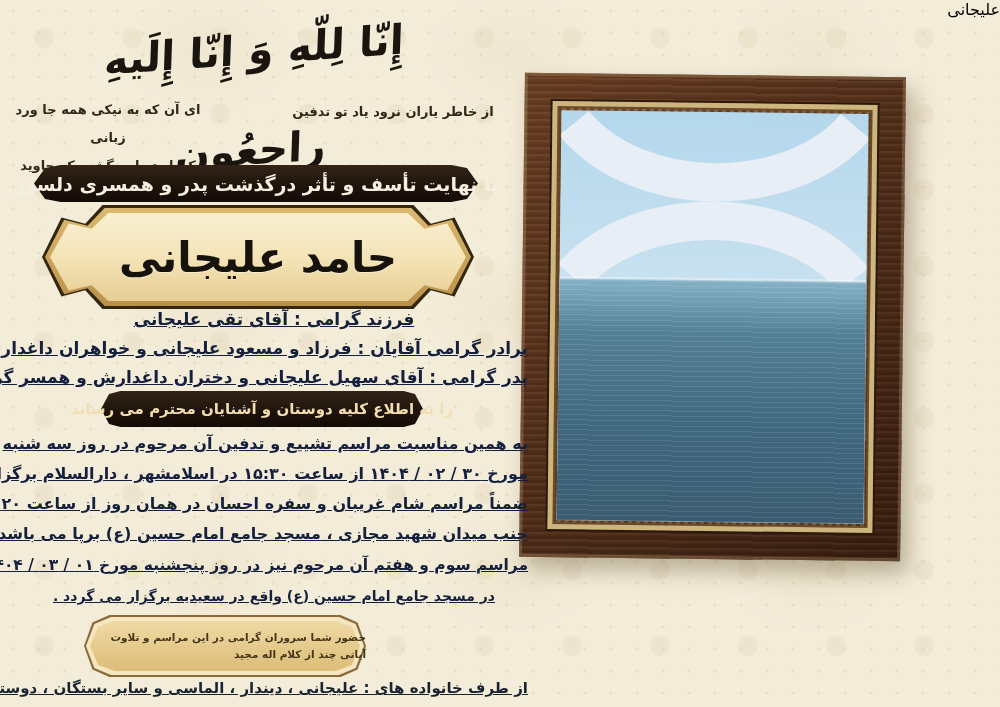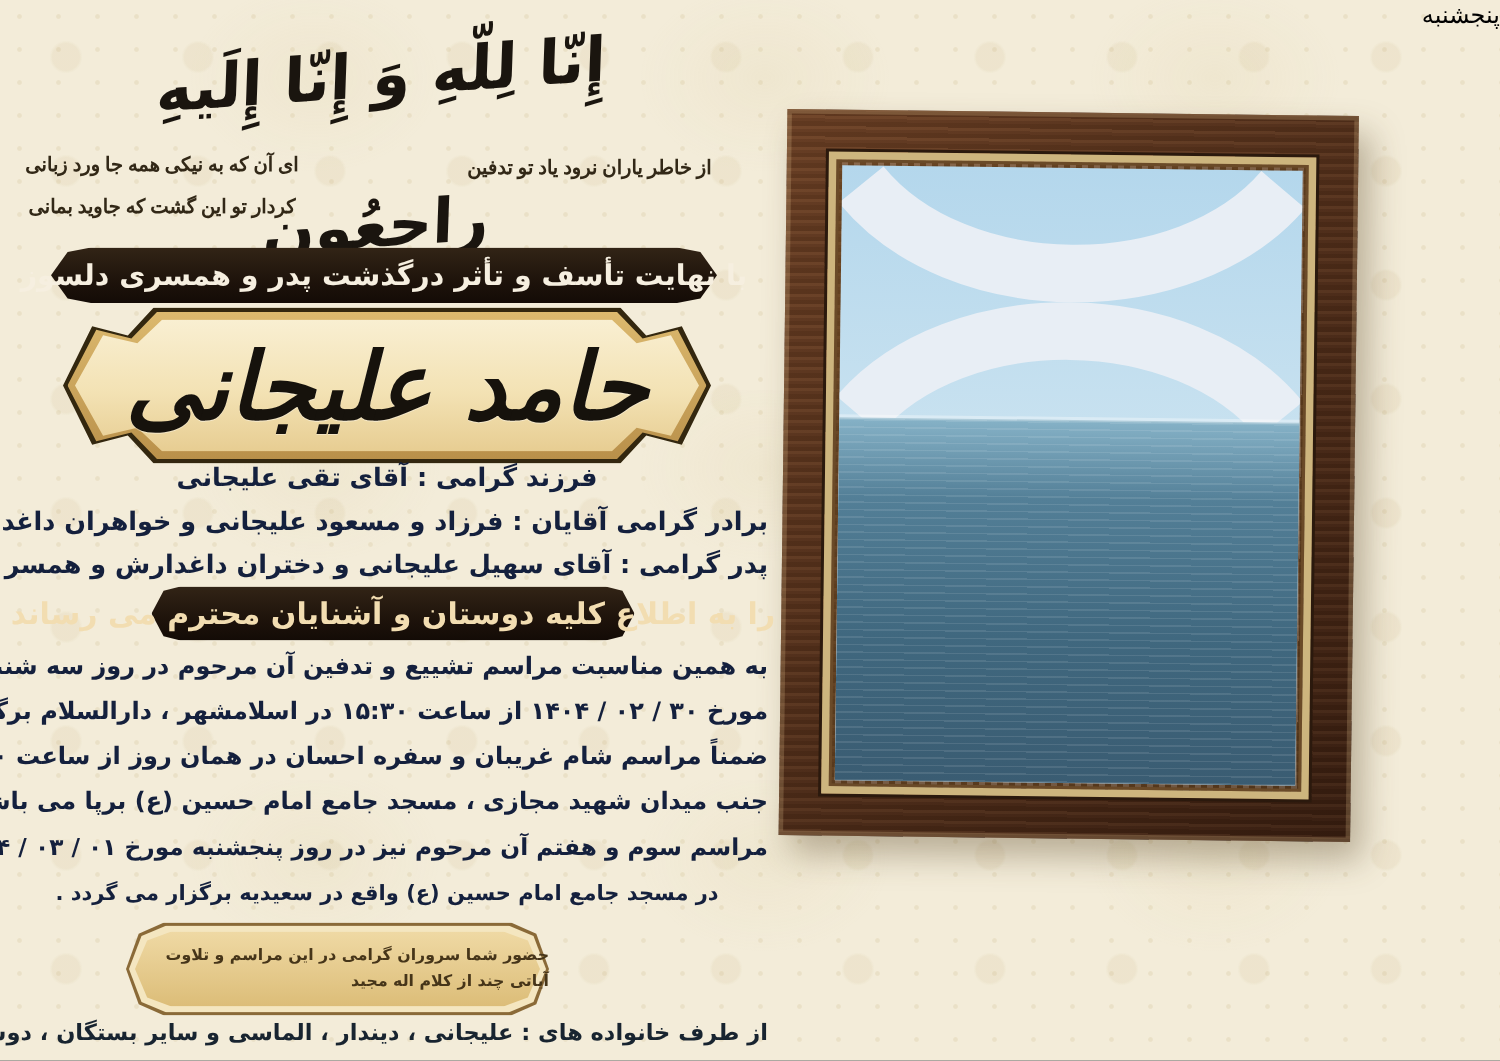--- a/index.html
+++ b/index.html
@@ -14,53 +14,53 @@
     background-size:26px 22px, 88px 76px, 300px 260px;
     direction:rtl;
   }
   .abs{position:absolute;}
   .txt{color:#14203d;font-weight:700;white-space:nowrap;text-align:center;}
 
   
   .calligraphy{left:28px;top:0px;width:452px;height:100px;
     font-size:41px;font-weight:700;color:#1a150f;text-align:center;line-height:100px;
     transform:rotate(-4deg) skewX(-6deg);z-index:5;}
-  .poem{font-size:13px;font-weight:700;color:#322817;line-height:28px;text-align:center;z-index:5;font-family:Liberation Serif, serif;}
+  .poem{font-size:13px;font-weight:700;color:#322817;line-height:28px;text-align:center;z-index:5;}
   .poem-right{left:278px;top:98px;width:230px;}
   .poem-left{left:8px;top:96px;width:200px;}
 
   
   .ribbon{z-index:5;}
   .ribbon .rb-bg{position:absolute;inset:0;background:linear-gradient(180deg,#322416 0%,#1e130b 60%,#130b06 100%);
     clip-path:polygon(0 50%, 2.5% 8%, 6% 0, 94% 0, 97.5% 8%, 100% 50%, 97.5% 92%, 94% 100%, 6% 100%, 2.5% 92%);}
   .ribbon .rb-text{position:absolute;inset:0;display:flex;align-items:center;justify-content:center;
     font-weight:800;white-space:nowrap;}
   .ribbon-intro{left:34px;top:165px;width:444px;height:37px;}
   .ribbon-intro .rb-text{color:#f6efe0;font-size:19px;}
   .ribbon-announce{left:101px;top:391px;width:322px;height:36px;}
-  .ribbon-announce .rb-text{color:#f2ddb1;font-size:20px;text-align:center;}
+  .ribbon-announce .rb-text{color:#f2ddb1;font-size:15px;text-align:center;}
 
   .name-badge{left:42px;top:205px;width:432px;height:104px;z-index:5;}
   .nb-layer{position:absolute;clip-path:polygon(0 50%, 4.5% 12%, 10% 18%, 14% 0, 86% 0, 90% 18%, 95.5% 12%, 100% 50%, 95.5% 88%, 90% 82%, 86% 100%, 14% 100%, 10% 82%, 4.5% 88%);}
   .nb-outer{inset:0;background:#33270f;}
   .nb-mid{inset:3px;background:linear-gradient(180deg,#dcb96e,#b9904a);}
   .nb-core{inset:8px;background:linear-gradient(180deg,#f9efd2 0%,#f3e2b4 55%,#e7cd92 100%);}
   .nb-text{position:absolute;inset:0;display:flex;align-items:center;justify-content:center;
-    font-size:62px;font-weight:800;color:#16120c;text-shadow:0 1px 0 rgba(255,255,255,.4);font-style:italic;}
+    font-size:42px;font-weight:800;color:#16120c;text-shadow:0 1px 0 rgba(255,255,255,.4);}
 
   .blessing-badge{left:84px;top:615px;width:282px;height:62px;z-index:5;}
   .bb-layer{position:absolute;clip-path:polygon(0 50%, 3% 12%, 9% 0, 91% 0, 97% 12%, 100% 50%, 97% 88%, 91% 100%, 9% 100%, 3% 88%);}
   .bb-outer{inset:0;background:#8a6a38;}
   .bb-mid{inset:2px;background:#f4e6c0;}
   .bb-core{inset:6px;background:linear-gradient(180deg,#efd9a4,#dcbd78);}
   .bb-text{position:absolute;inset:0;display:flex;flex-direction:column;align-items:center;justify-content:center;
     font-size:10.5px;font-weight:700;color:#463519;line-height:17px;}
 
   
-  .line{left:4px;width:508px;font-size:17px;z-index:5;}
+  .line{left:20px;width:508px;font-size:17px;z-index:5;text-decoration:underline;}
   .rel1{top:309px;}.rel2{top:338px;}.rel3{top:367px;}
   .cer{font-size:16px;}
   .cer1{top:434px;}.cer2{top:464px;}.cer3{top:494px;}.cer4{top:524px;}
   .th1{top:556px;font-size:15.5px;}.th2{top:588px;font-size:14px;}
   .families{top:679px;font-size:15px;color:#182430;}
 
   
   .frame{left:522px;top:75px;width:381px;height:484px;z-index:2;
     transform:rotate(.7deg);
     background:
@@ -250,21 +250,21 @@
       </svg>
     </div>
   </div>
 
   <div class="abs medallion">
     <div class="med-spike med-spike-top"></div>
     <div class="med-spike med-spike-bottom"></div>
     <div class="med-outer"></div>
     <div class="med-ring"></div>
     <div class="med-core"></div>
-    <div class="med-text">پنجشنبه</div>
+    <div class="med-text">علیجانی</div>
   </div>
 
   <div class="abs surface"></div>
 
   <div class="abs glow glow1"></div>
   <div class="abs glow glow2"></div>
   <div class="abs ambient"></div>
 
   <div class="stem" style="left:798px;top:598px;width:8px;height:88px;transform:rotate(16deg);"></div>
   <div class="stem" style="left:728px;top:640px;width:7px;height:70px;transform:rotate(-28deg);"></div>

